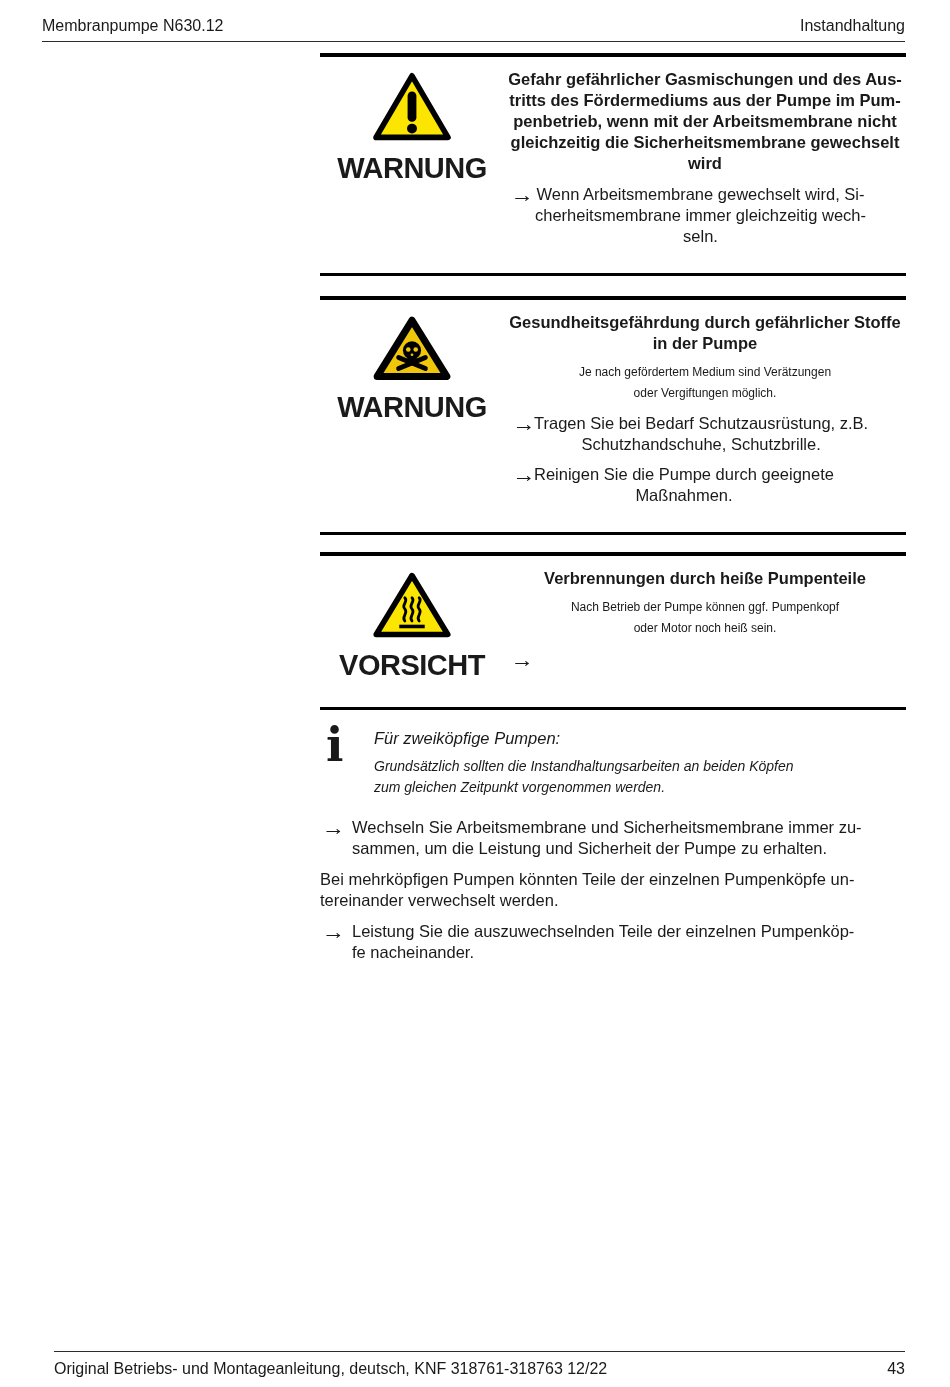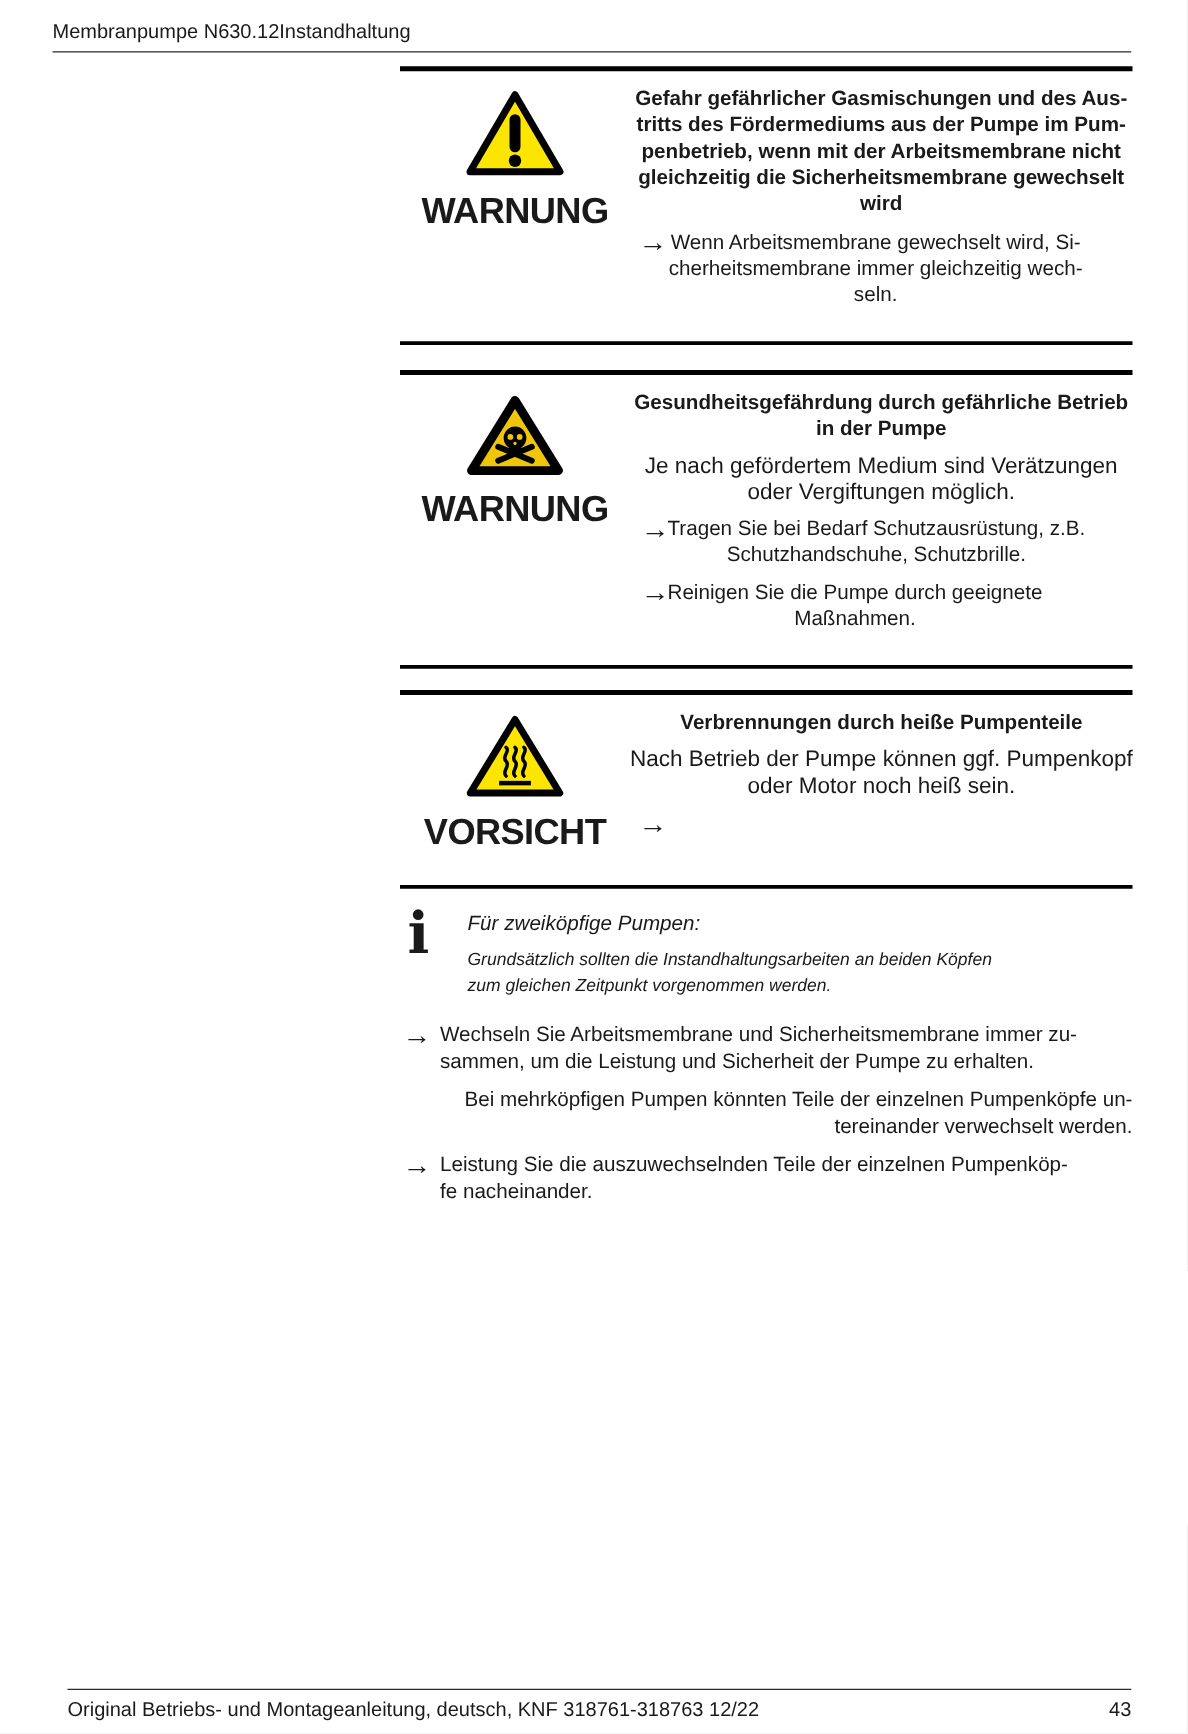--- a/index.html
+++ b/index.html
@@ -8,21 +8,21 @@
     width:950px;height:1387px;
     background:#ffffff;
     font-family:"Liberation Sans",sans-serif;
     color:#1a1a1a;
     overflow:hidden;
     margin:0 auto;
   }
   
   .hdr{
     position:absolute;top:17px;left:42px;right:45px;
-    display:flex;
+    display:flex;justify-content:space-between;
     font-size:16px;line-height:18px;
   }
   .hdr-rule{
     position:absolute;top:41px;left:42px;right:45px;
     border-top:1.5px solid #2b2b2b;
   }
   
   .content{
     position:absolute;left:320px;top:53px;width:586px;
   }
@@ -41,21 +41,21 @@
   .tri-icon{display:block;margin-top:4px;}
   .signal-word{
     font-size:29px;font-weight:bold;letter-spacing:-0.5px;
     line-height:32px;margin-top:5px;white-space:pre;
   }
   .text-col{flex:1;padding-top:2px;text-align:center;}
   .warn-heading{
     margin:0;font-weight:bold;font-size:16.5px;line-height:21px;white-space:pre;
   }
   .warn-body{
-    margin:8px 0 0 0;font-size:18px;line-height:21px;white-space:pre;
+    margin:8px 0 0 0;font-size:12px;line-height:21px;white-space:pre;
   }
   .arrow-item{
     display:flex;margin-top:10px;padding-left:3px;
   }
   .arrow-item.tight{padding-left:8px;margin-top:9px;}
   .arrow-glyph{
     flex:0 0 28px;font-size:21px;font-weight:bold;line-height:21px;
     transform:scaleX(1.1);transform-origin:left;
   }
   .arrow-item.tight .arrow-glyph{flex:0 0 22px;}
@@ -72,21 +72,21 @@
     font-weight:bold;font-size:46px;line-height:40px;
   }
   .info-text-col{flex:1;font-style:italic;}
   .info-title{margin:3px 0 0 0;font-size:16.5px;line-height:21px;white-space:pre;}
   .info-body{margin:7px 0 0 0;font-size:14px;line-height:21px;white-space:pre;}
   
   .paras{margin-top:19px;}
   .para-arrow{display:flex;margin-top:10px;padding-left:2px;}
   .para-arrow .arrow-glyph{flex:0 0 30px;}
   .para-plain{
-    margin:10px 0 0 0;font-size:16.5px;line-height:21px;white-space:pre;text-align:right;
+    margin:10px 0 0 0;font-size:16.5px;line-height:21px;white-space:pre;
   }
   
   .ftr{
     position:absolute;left:54px;right:45px;top:1351px;
     border-top:1.5px solid #2b2b2b;
     padding-top:8px;
     display:flex;justify-content:space-between;
     font-size:16px;
   }
 </style>
@@ -139,21 +139,21 @@
             <circle cx="50" cy="46" r="11.5" fill="#000"></circle>
             <rect x="44" y="52" width="12" height="9.5" rx="2.5" fill="#000"></rect>
             <circle cx="45.3" cy="45" r="2.9" fill="#EFC60A"></circle>
             <circle cx="54.7" cy="45" r="2.9" fill="#EFC60A"></circle>
             <circle cx="50" cy="51.5" r="1.7" fill="#EFC60A"></circle>
           </svg>
         </span>
         <span class="signal-word">WARNUNG</span>
       </div>
       <div class="text-col">
-        <p class="warn-heading">Gesundheitsgefährdung durch gefährliche Betrieb
+        <p class="warn-heading">Gesundheitsgefährdung durch gefährlicher Stoffe
 in der Pumpe</p>
         <p class="warn-body">Je nach gefördertem Medium sind Verätzungen
 oder Vergiftungen möglich.</p>
         <div class="arrow-item tight">
           <span class="arrow-glyph">→</span>
           <span class="arrow-text">Tragen Sie bei Bedarf Schutzausrüstung, z.B.
 Schutzhandschuhe, Schutzbrille.</span>
         </div>
         <div class="arrow-item tight">
           <span class="arrow-glyph">→</span>

